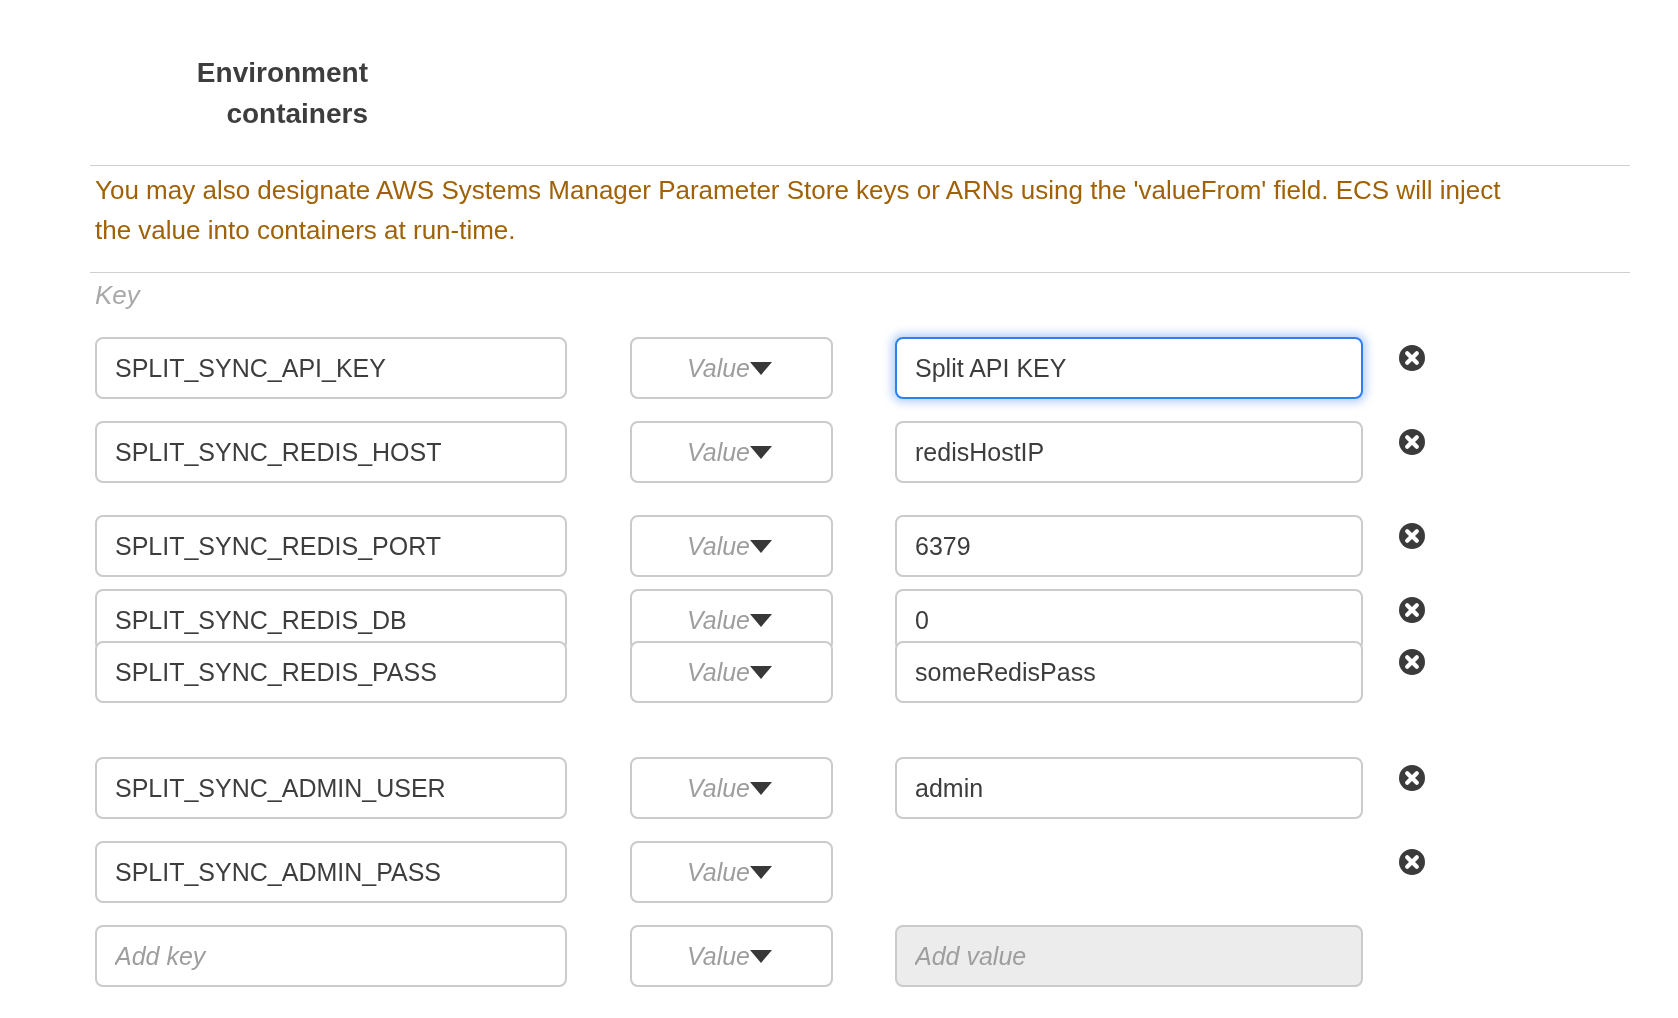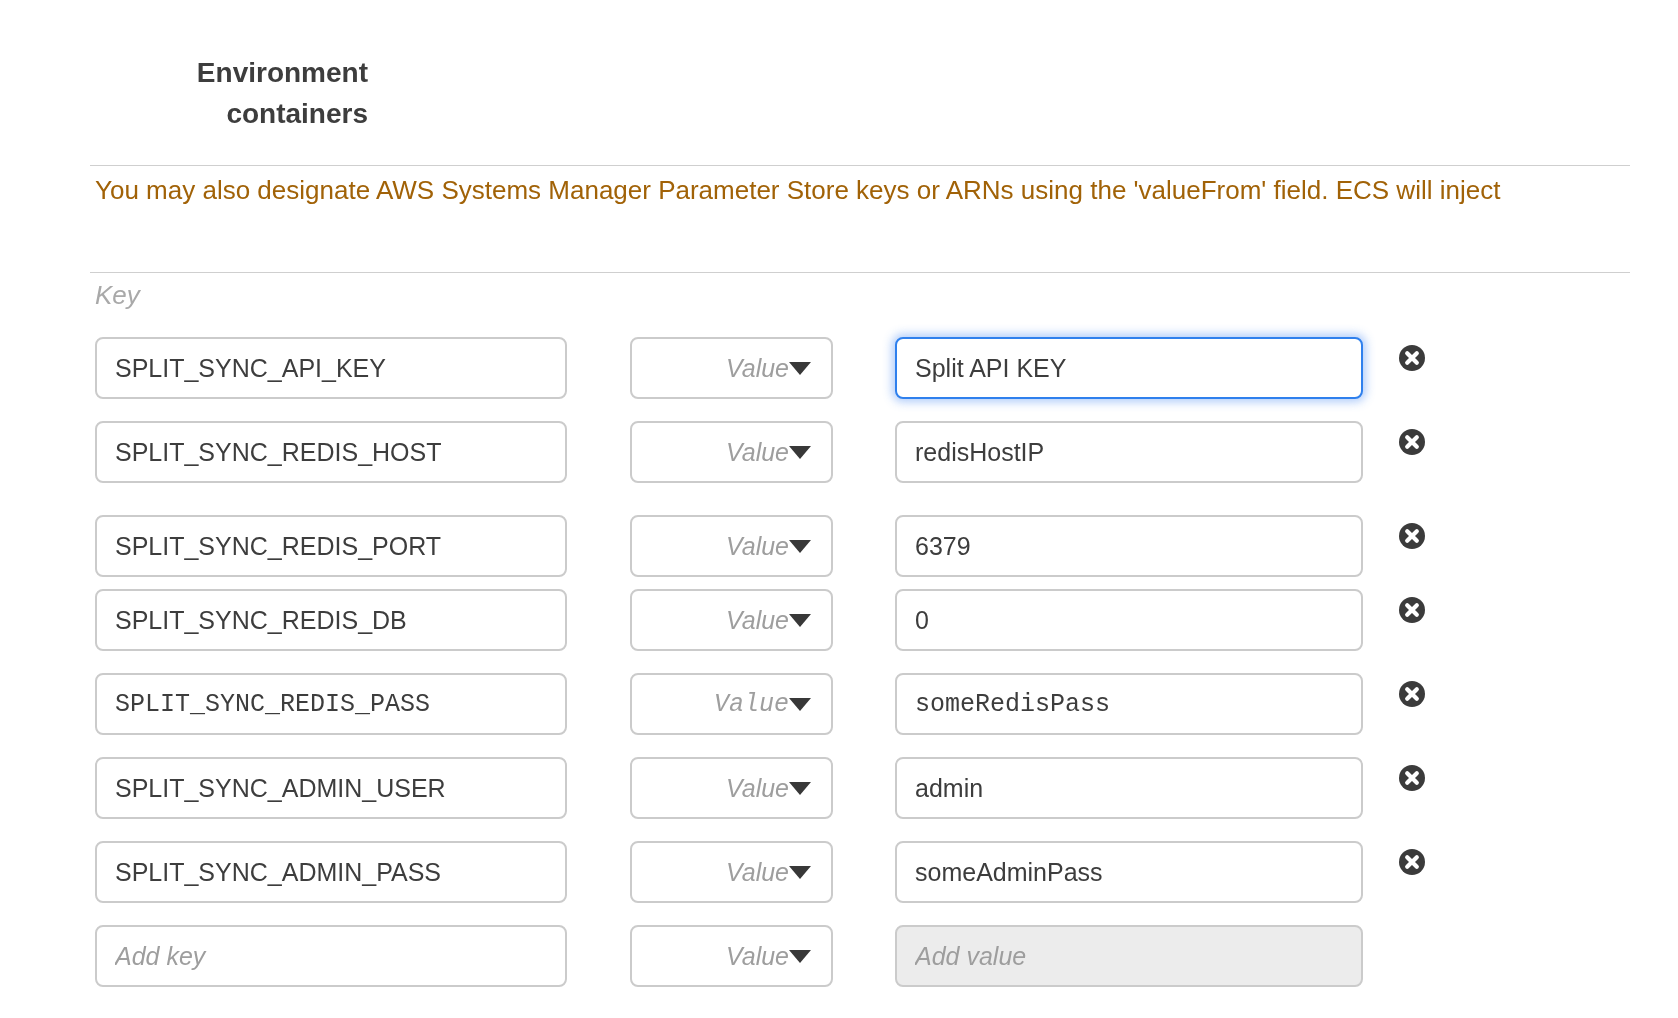--- a/index.html
+++ b/index.html
@@ -36,21 +36,21 @@
   .value-input{left:895px;width:468px;}
   .value-input.focused{
     border-color:#2f80ed;
     box-shadow:0 0 10px 3px rgba(66,134,244,0.42);
   }
   .value-input.disabled{background:#ececec;}
 
   .dropdown{
     position:absolute;left:630px;top:0;width:203px;height:62px;box-sizing:border-box;
     border:2px solid #cbcbcb;border-radius:8px;background:#fff;
-    display:flex;align-items:center;justify-content:flex-end;
+    display:flex;align-items:center;justify-content:center;
     padding:0 20px 0 16px;cursor:pointer;
   }
   .dd-label{font-size:25px;font-style:italic;color:#9e9e9e;}
   .caret{
     width:0;height:0;flex:0 0 auto;
     border-left:11px solid transparent;border-right:11px solid transparent;
     border-top:13px solid #383838;
   }
 
   .remove-btn{
@@ -63,20 +63,21 @@
 <body>
 
 <div class="page">
 
   <div class="field-label">Environment containers</div>
 
   <div class="divider divider-top"></div>
 
   <div class="description">
     <div>You may also designate AWS Systems Manager Parameter Store keys or ARNs using the 'valueFrom' field. ECS will inject</div>
+    <div>the value into containers at run-time.</div>
   </div>
 
   <div class="divider divider-bottom"></div>
 
   <div class="key-header">Key</div>
 
   <div id="rows">
   <div class="row" style="top: 337px;">
     <input class="txt-input key-input" value="SPLIT_SYNC_API_KEY" style="">
     <div class="dropdown">
@@ -130,21 +131,21 @@
     </div>
     <input class="txt-input value-input" value="0" style="">
     <button class="remove-btn">
       <svg width="28" height="28" viewBox="0 0 28 28">
         <circle cx="14" cy="14" r="13" fill="#3b3b3b"></circle>
         <path d="M9.2 9.2 L18.8 18.8 M18.8 9.2 L9.2 18.8" stroke="#ffffff" stroke-width="4.2" stroke-linecap="round"></path>
       </svg>
     </button>
   </div>
 
-  <div class="row" style="top: 673px; font-family: Liberation Mono, monospace;">
+  <div class="row" style="top: 641px;">
     <input class="txt-input key-input" value="SPLIT_SYNC_REDIS_PASS" style="">
     <div class="dropdown">
       <span class="dd-label">Value</span>
       <span class="caret"></span>
     </div>
     <input class="txt-input value-input" value="someRedisPass" style="">
     <button class="remove-btn">
       <svg width="28" height="28" viewBox="0 0 28 28">
         <circle cx="14" cy="14" r="13" fill="#3b3b3b"></circle>
         <path d="M9.2 9.2 L18.8 18.8 M18.8 9.2 L9.2 18.8" stroke="#ffffff" stroke-width="4.2" stroke-linecap="round"></path>
@@ -166,21 +167,20 @@
       </svg>
     </button>
   </div>
 
   <div class="row" style="top: 841px;">
     <input class="txt-input key-input" value="SPLIT_SYNC_ADMIN_PASS" style="">
     <div class="dropdown">
       <span class="dd-label">Value</span>
       <span class="caret"></span>
     </div>
-    <input class="txt-input value-input" value="someAdminPass" style="">
     <button class="remove-btn">
       <svg width="28" height="28" viewBox="0 0 28 28">
         <circle cx="14" cy="14" r="13" fill="#3b3b3b"></circle>
         <path d="M9.2 9.2 L18.8 18.8 M18.8 9.2 L9.2 18.8" stroke="#ffffff" stroke-width="4.2" stroke-linecap="round"></path>
       </svg>
     </button>
   </div>
 </div>
 
   <div class="row" id="add-row" style="top: 925px;">

